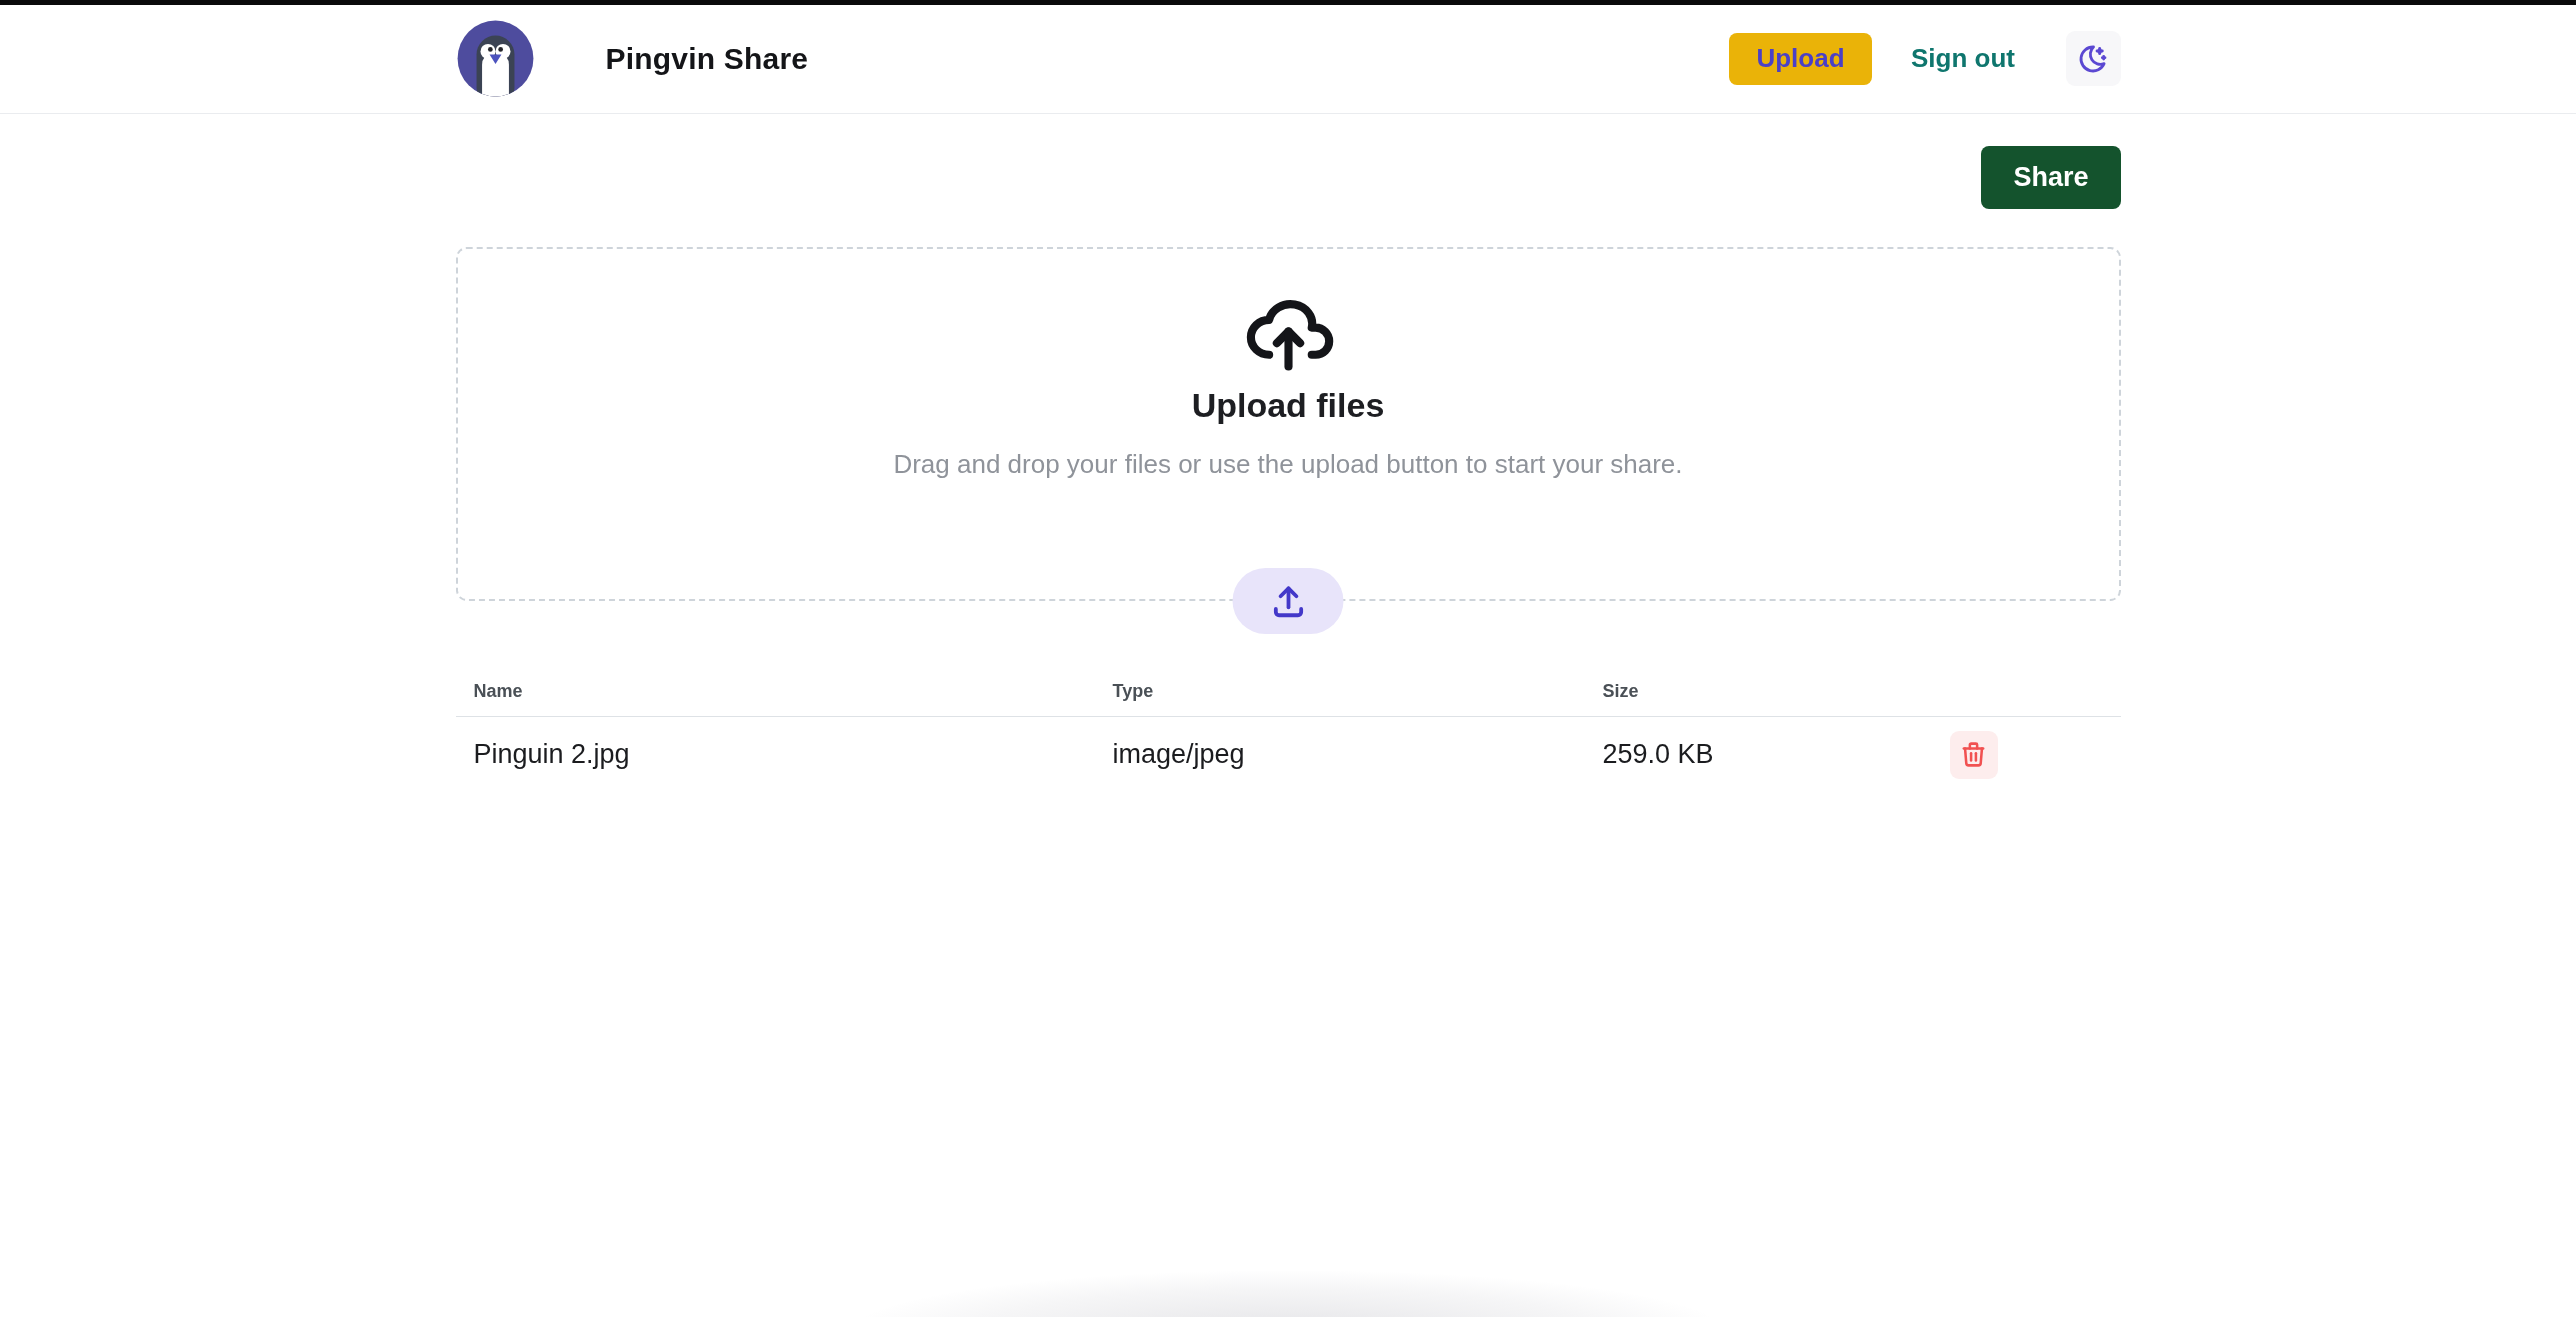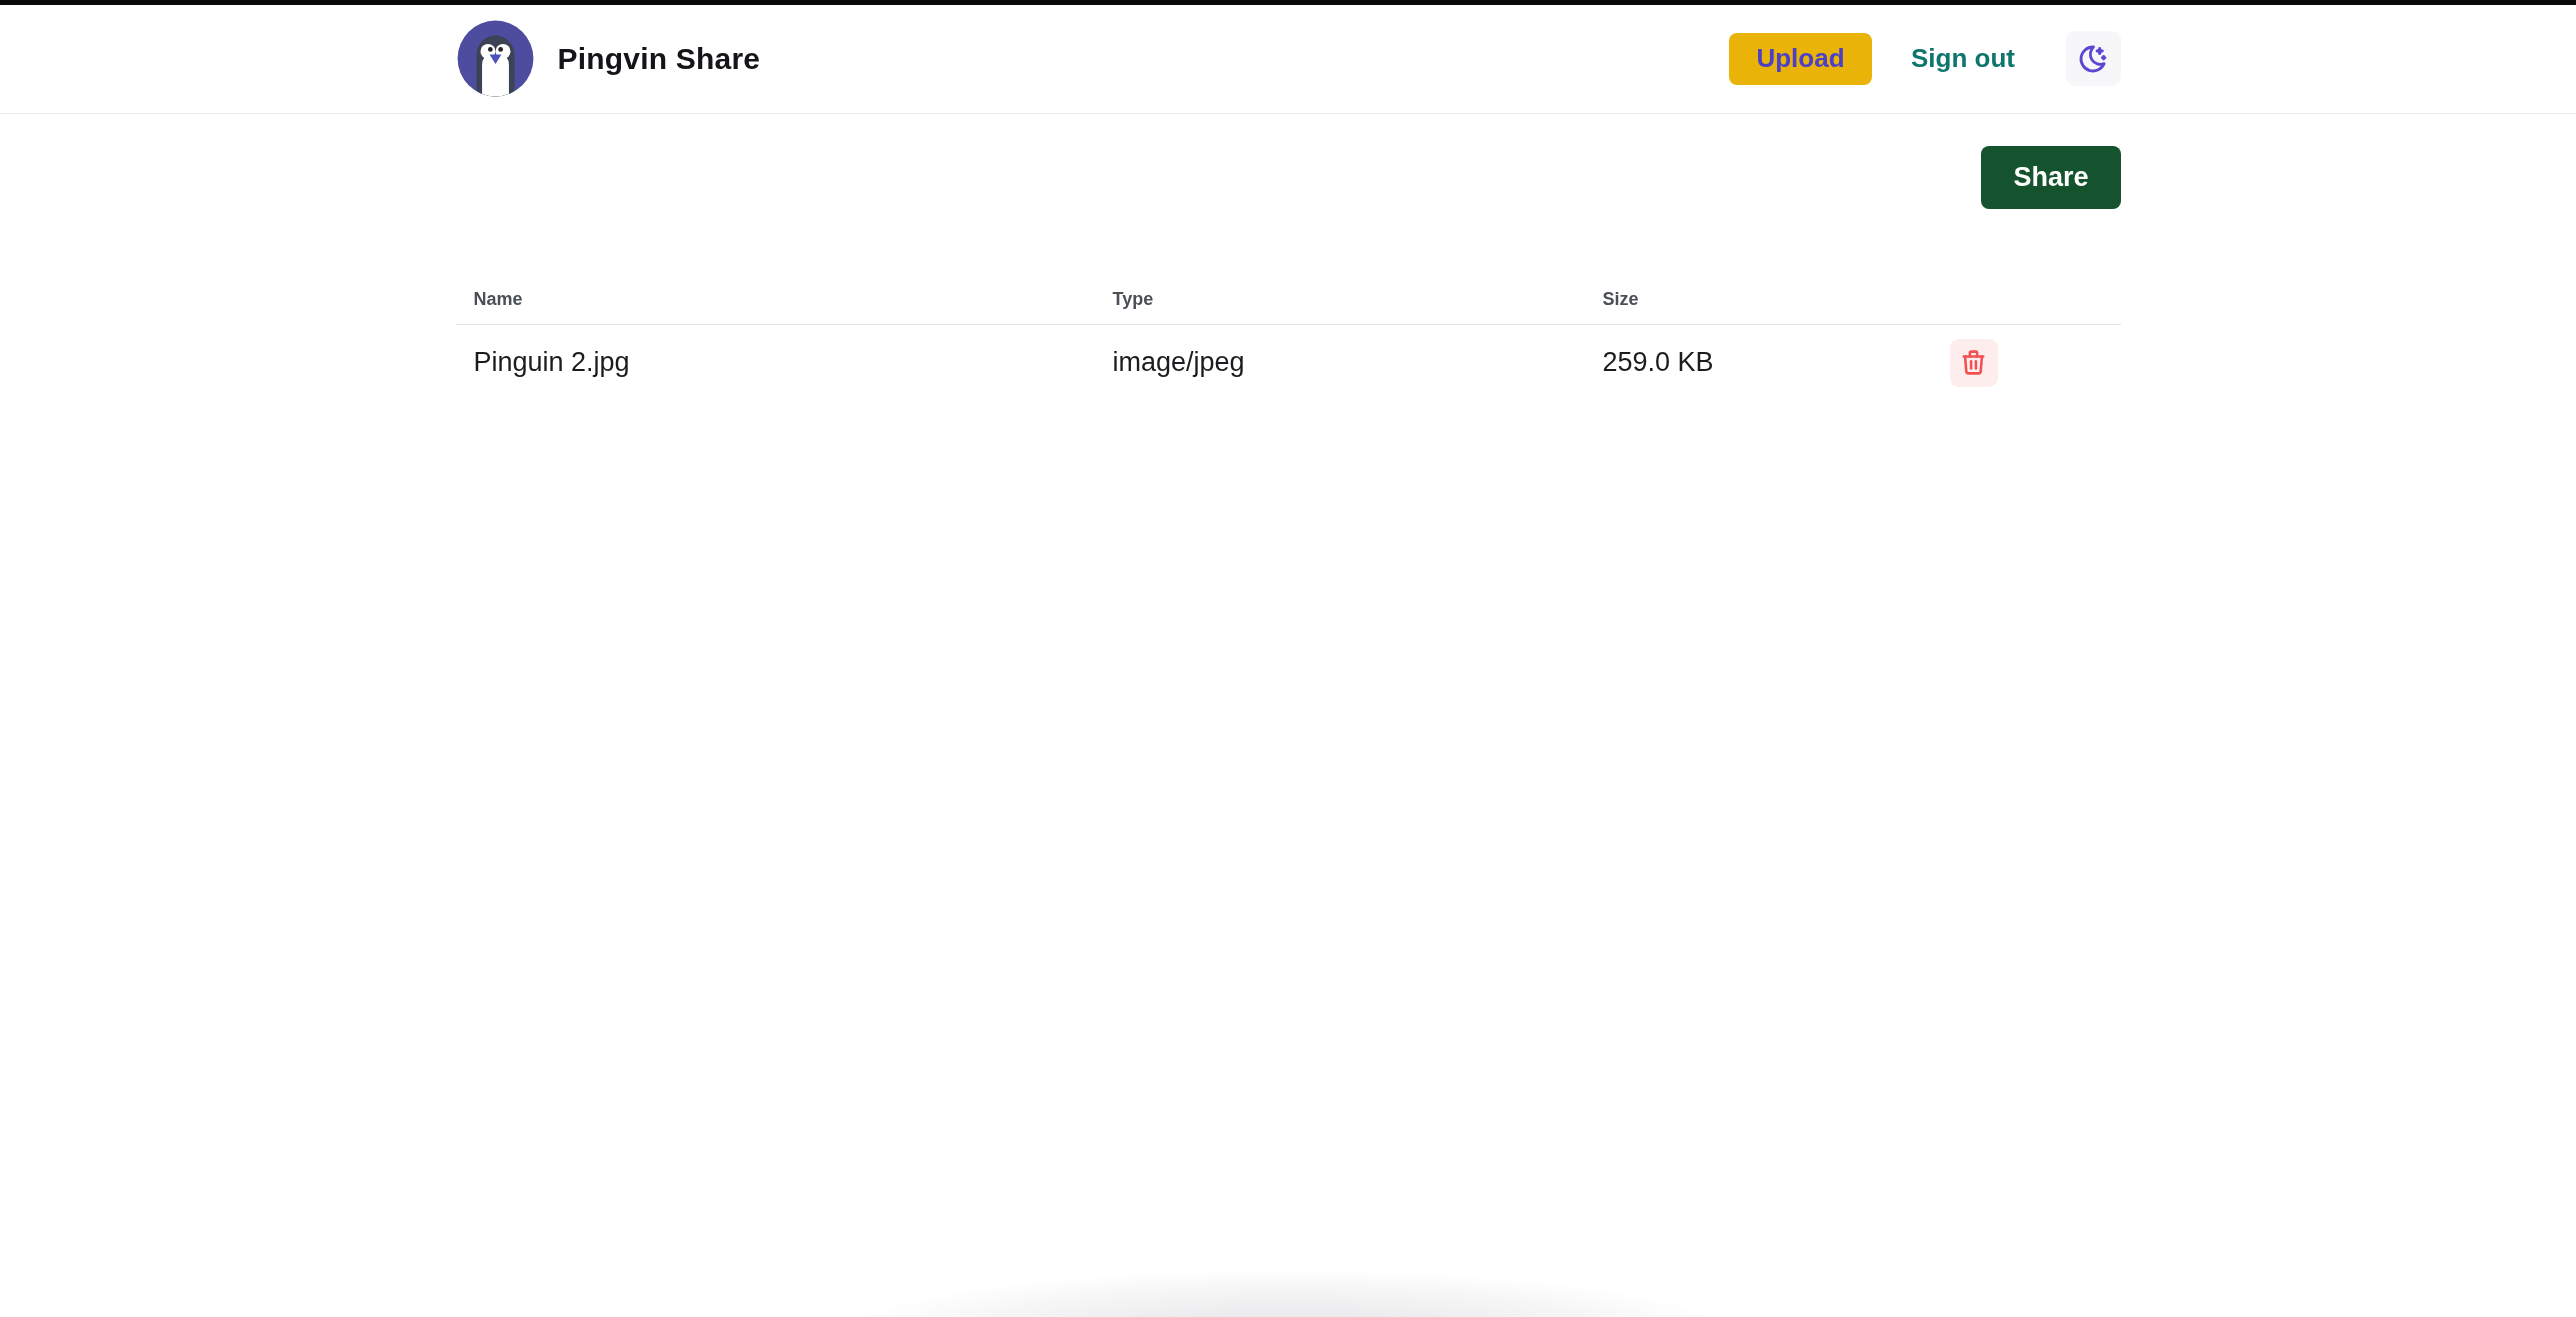--- a/index.html
+++ b/index.html
@@ -21,21 +21,21 @@
     height: 109px;
     border-bottom: 1.8px solid #eaecef;
     background: #fff;
   }
   .header-inner {
     height: 100%;
     display: flex; align-items: center; justify-content: space-between;
   }
   .brand { display: flex; align-items: center; gap: 23px; }
   .brand svg { width: 79px; height: 79px; display: block; }
-  .brand-title { font-size: 30px; font-weight: 700; color: #141518; letter-spacing: 0.2px; }
+  .brand-title { font-size: 30px; font-weight: 700; color: #141518; letter-spacing: 0.2px; margin-left: 48px; }
 
   .nav-right { display: flex; align-items: center; }
   .nav-btn {
     border: none; cursor: pointer;
     font-family: "Liberation Sans", sans-serif;
     font-size: 26px; font-weight: 600;
     border-radius: 8px;
     background: transparent;
   }
   .nav-upload {
@@ -177,20 +177,39 @@
     </div>
   </div>
 </header>
 
 <main class="container">
 
   <div class="share-row">
     <button class="share-btn">Share</button>
   </div>
 
+  <div class="dropzone-wrap">
+    <div class="dropzone">
+      <svg class="cloud" viewBox="0 0 24 24" fill="none" stroke="#141519" stroke-width="2.1" stroke-linecap="round" stroke-linejoin="round" aria-hidden="true">
+        <path d="M7 18a4.6 4.4 0 0 1 0 -9a5 4.5 0 0 1 11 2h1a3.5 3.5 0 0 1 0 7h-1"></path>
+        <path d="M9 15l3 -3l3 3"></path>
+        <path d="M12 12l0 9"></path>
+      </svg>
+      <div class="dz-title">Upload files</div>
+      <div class="dz-desc">Drag and drop your files or use the upload button to start your share.</div>
+    </div>
+
+    <button class="upload-pill">
+      <svg viewBox="0 0 24 24" fill="none" stroke="#4338c9" stroke-width="2.4" stroke-linecap="round" stroke-linejoin="round" aria-hidden="true">
+        <path d="M4 17v2a2 2 0 0 0 2 2h12a2 2 0 0 0 2 -2v-2"></path>
+        <path d="M7 9l5 -5l5 5"></path>
+        <path d="M12 4l0 12"></path>
+      </svg>
+    </button>
+  </div>
 
   <table class="files">
     <colgroup>
         <col class="c-name">
         <col class="c-type">
         <col class="c-size">
         <col class="c-act">
       </colgroup>
     <thead>
       <tr>

